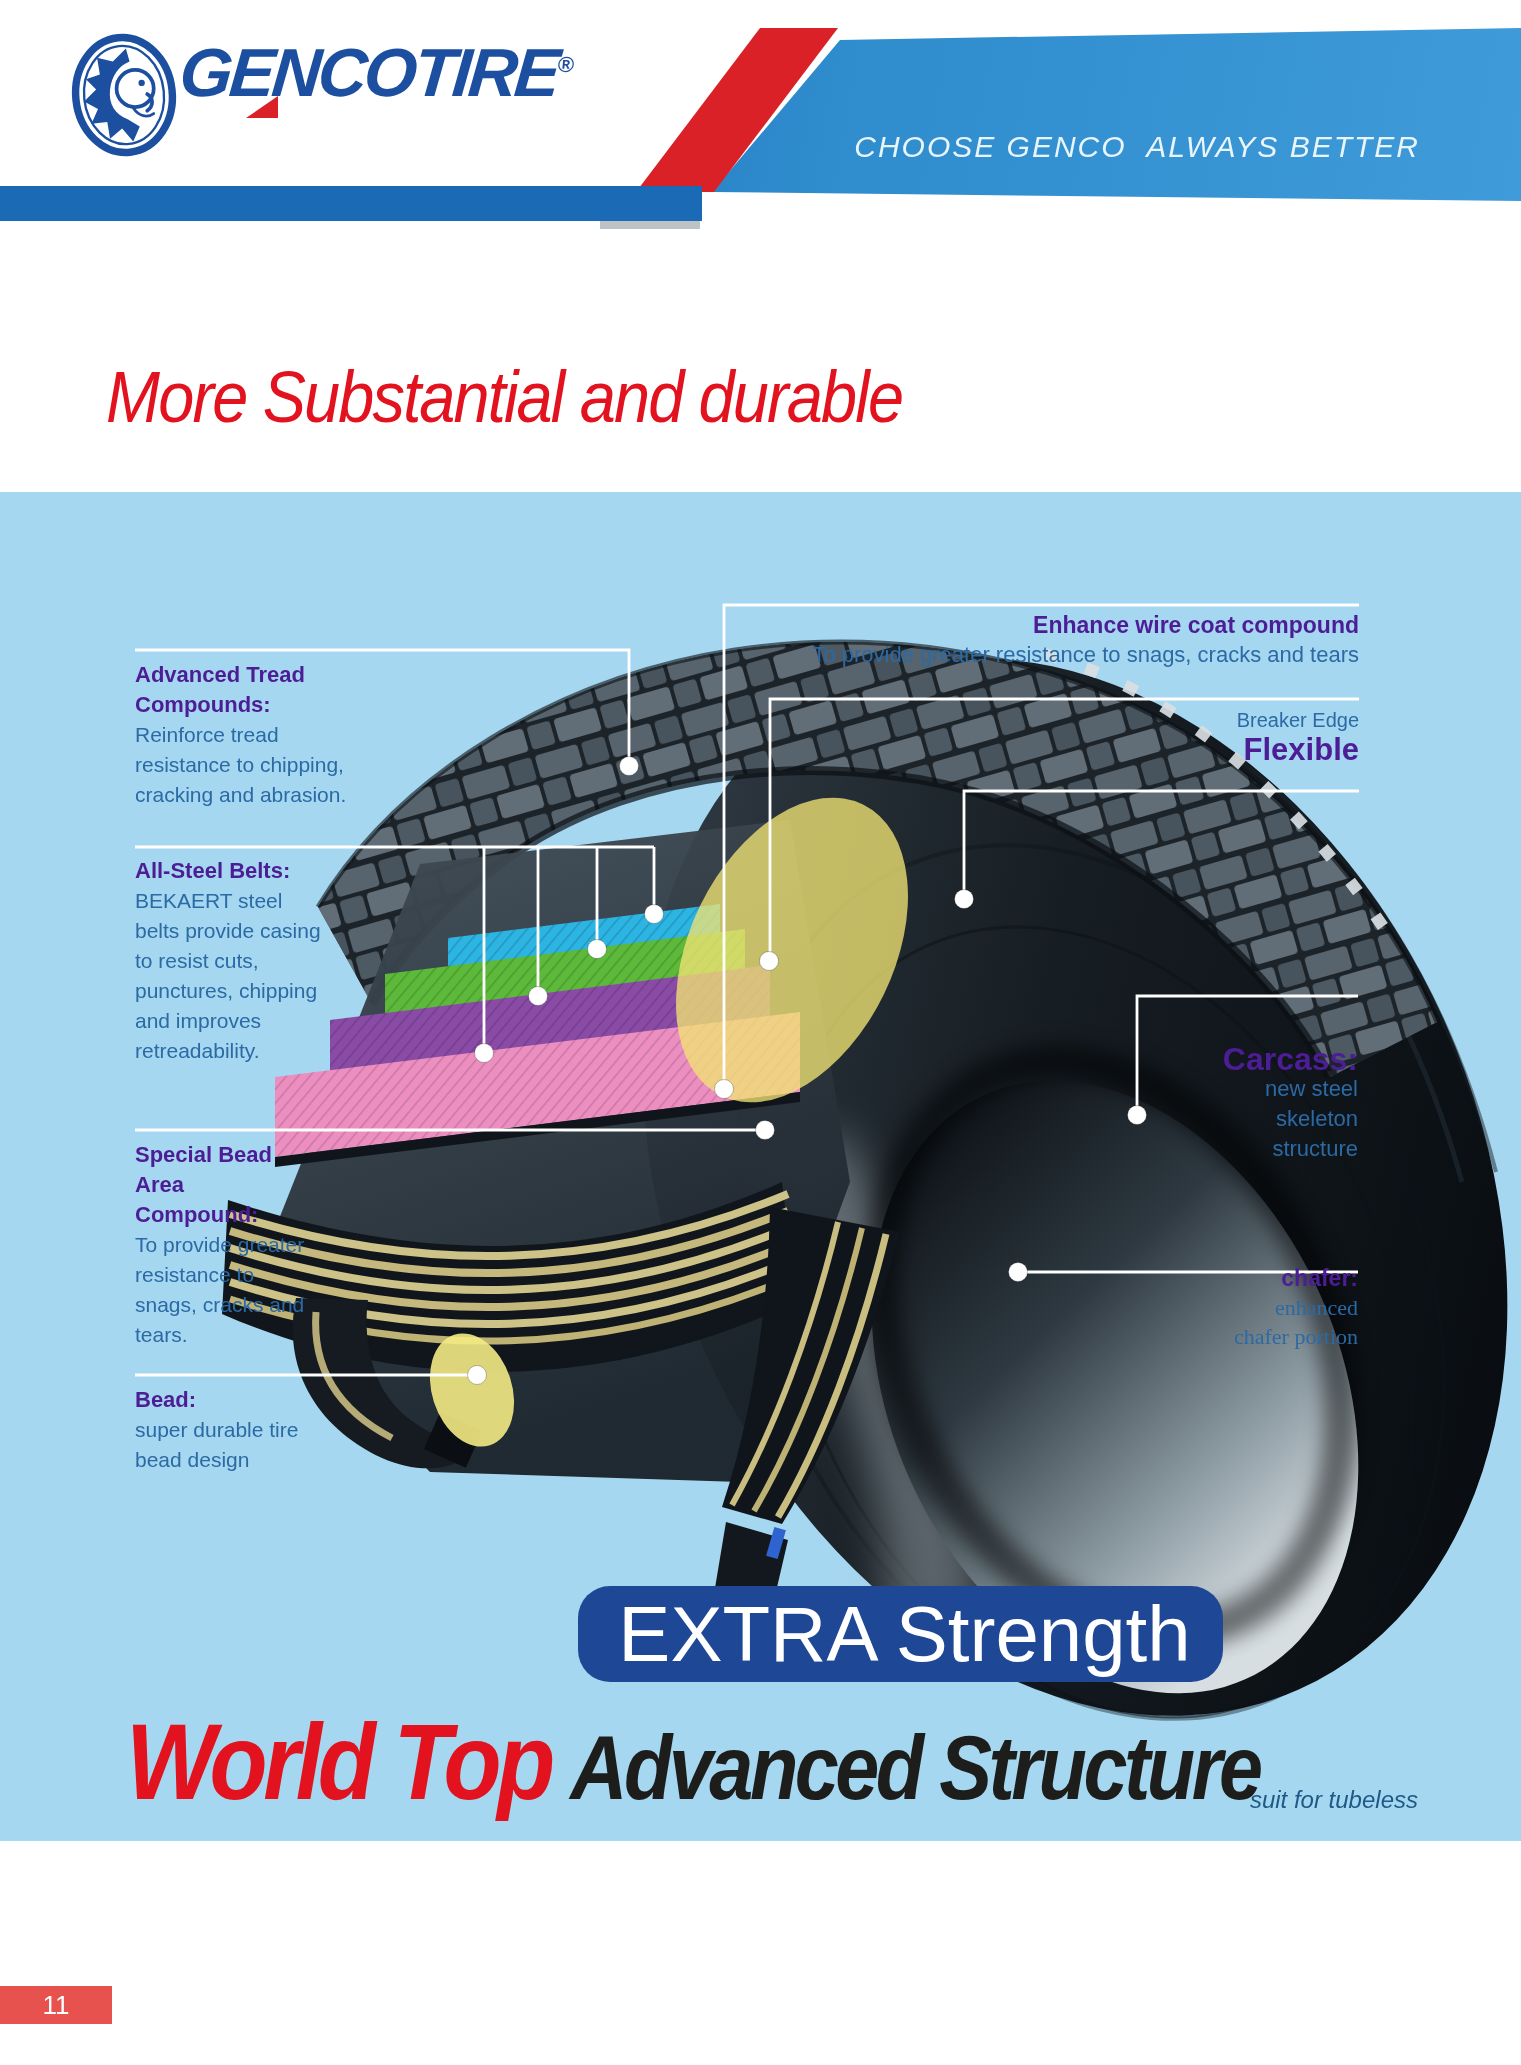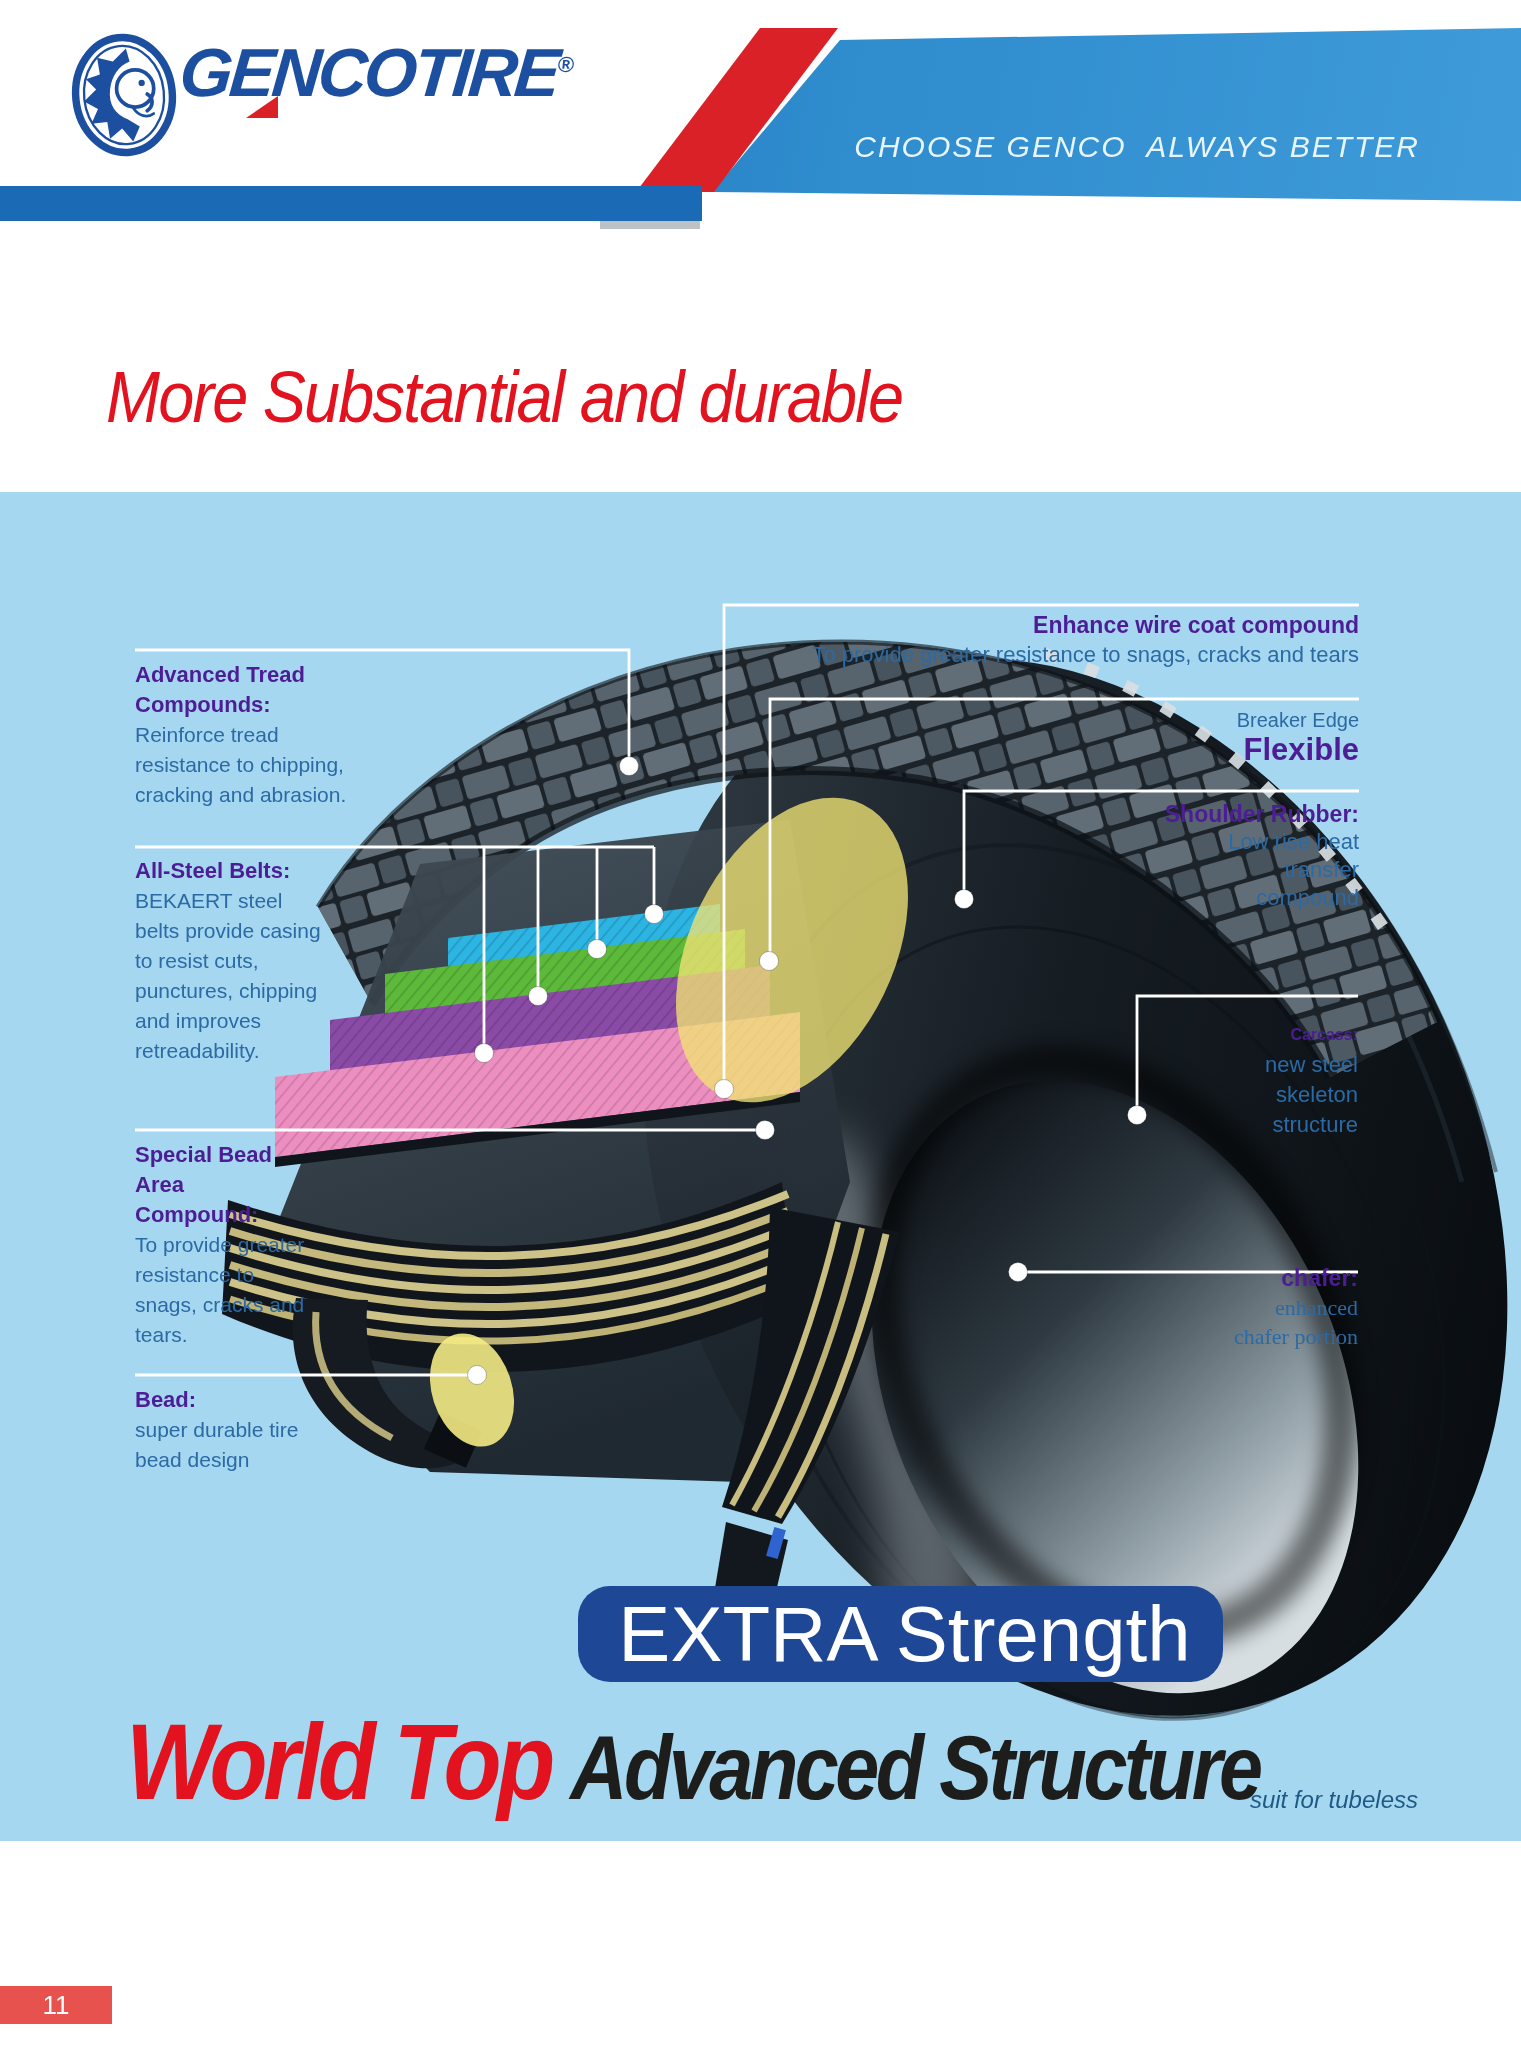--- a/index.html
+++ b/index.html
@@ -45,21 +45,21 @@
   .ra1{right:162px;top:118px;}
   .ra1 .hd{font-size:23px;}
   .ra1 .bd{white-space:nowrap;font-size:22px;}
   .ra2{right:162px;top:216px;line-height:25px;}
   .ra2 .pre{font-size:20px;}
   .ra2 .hd{font-size:31px;line-height:34px;}
   .ra3{right:162px;top:308px;line-height:28px;}
   .ra3 .hd{font-size:23px;}
   .ra3 .bd{width:152px;font-size:22px;}
   .ra4{right:163px;top:528px;line-height:30px;}
-  .ra4 .hd{font-size:16px;}
+  .ra4 .hd{font-size:32px;margin-top:24px;}
   .ra4 .bd{width:124px;font-size:22px;}
   .ra5{right:163px;top:772px;line-height:29px;}
   .ra5 .hd{font-size:23px;}
   .ra5 .bd{width:124px;font-size:22px;font-family:Liberation Serif, serif;}
   .ann .bd{margin-left:auto;}
 
   
   .badge{position:absolute;left:578px;top:1094px;width:637px;height:96px;background:#1e4796;
       border-radius:32px;color:#ffffff;font-size:78px;display:flex;align-items:center;
       justify-content:center;letter-spacing:0px;font-weight:400;padding-left:8px;}
@@ -255,24 +255,20 @@
     </div>
 
     <div class="ann ann-r ra1">
       <div class="hd">Enhance wire coat compound</div>
       <div class="bd">To provide greater resistance to snags, cracks and tears</div>
     </div>
     <div class="ann ann-r ra2">
       <div class="pre">Breaker Edge</div>
       <div class="hd">Flexible</div>
     </div>
-    <div class="ann ann-r ra3">
-      <div class="hd">Shoulder Rubber:</div>
-      <div class="bd">Low rise heat transfer compound</div>
-    </div>
     <div class="ann ann-r ra4">
       <div class="hd">Carcass:</div>
       <div class="bd">new steel skeleton structure</div>
     </div>
     <div class="ann ann-r ra5">
       <div class="hd">chafer:</div>
       <div class="bd">enhanced chafer portion</div>
     </div>
 
     <div class="badge">EXTRA Strength</div>

